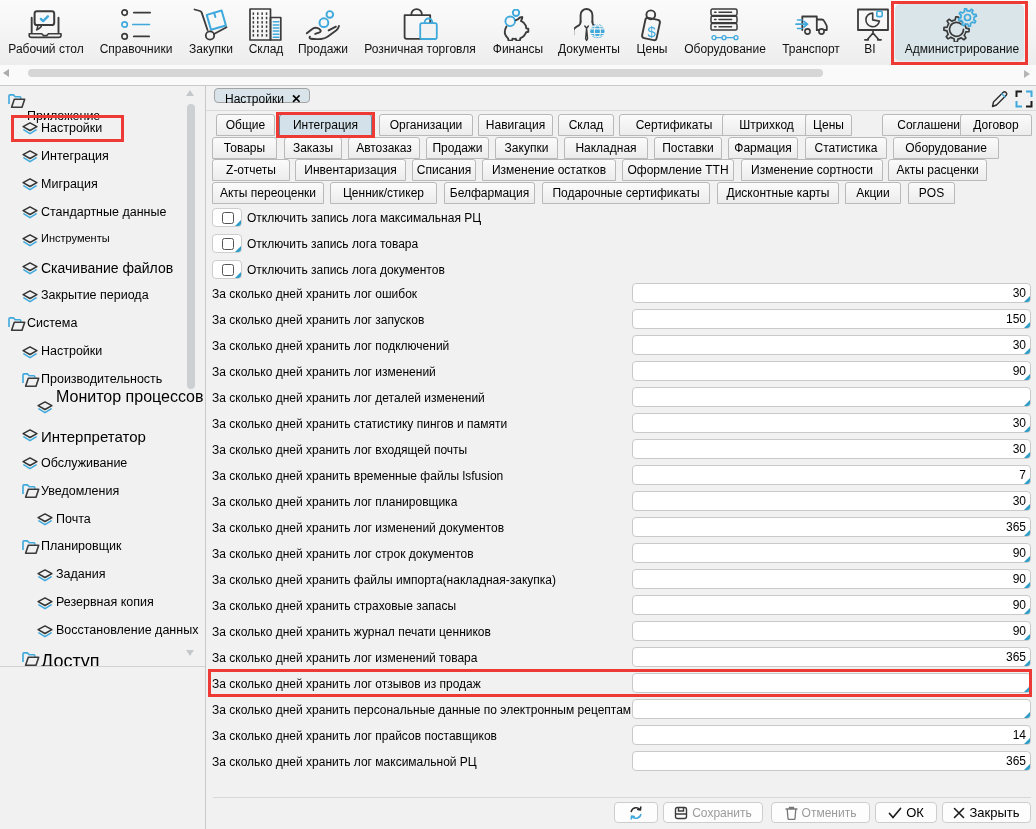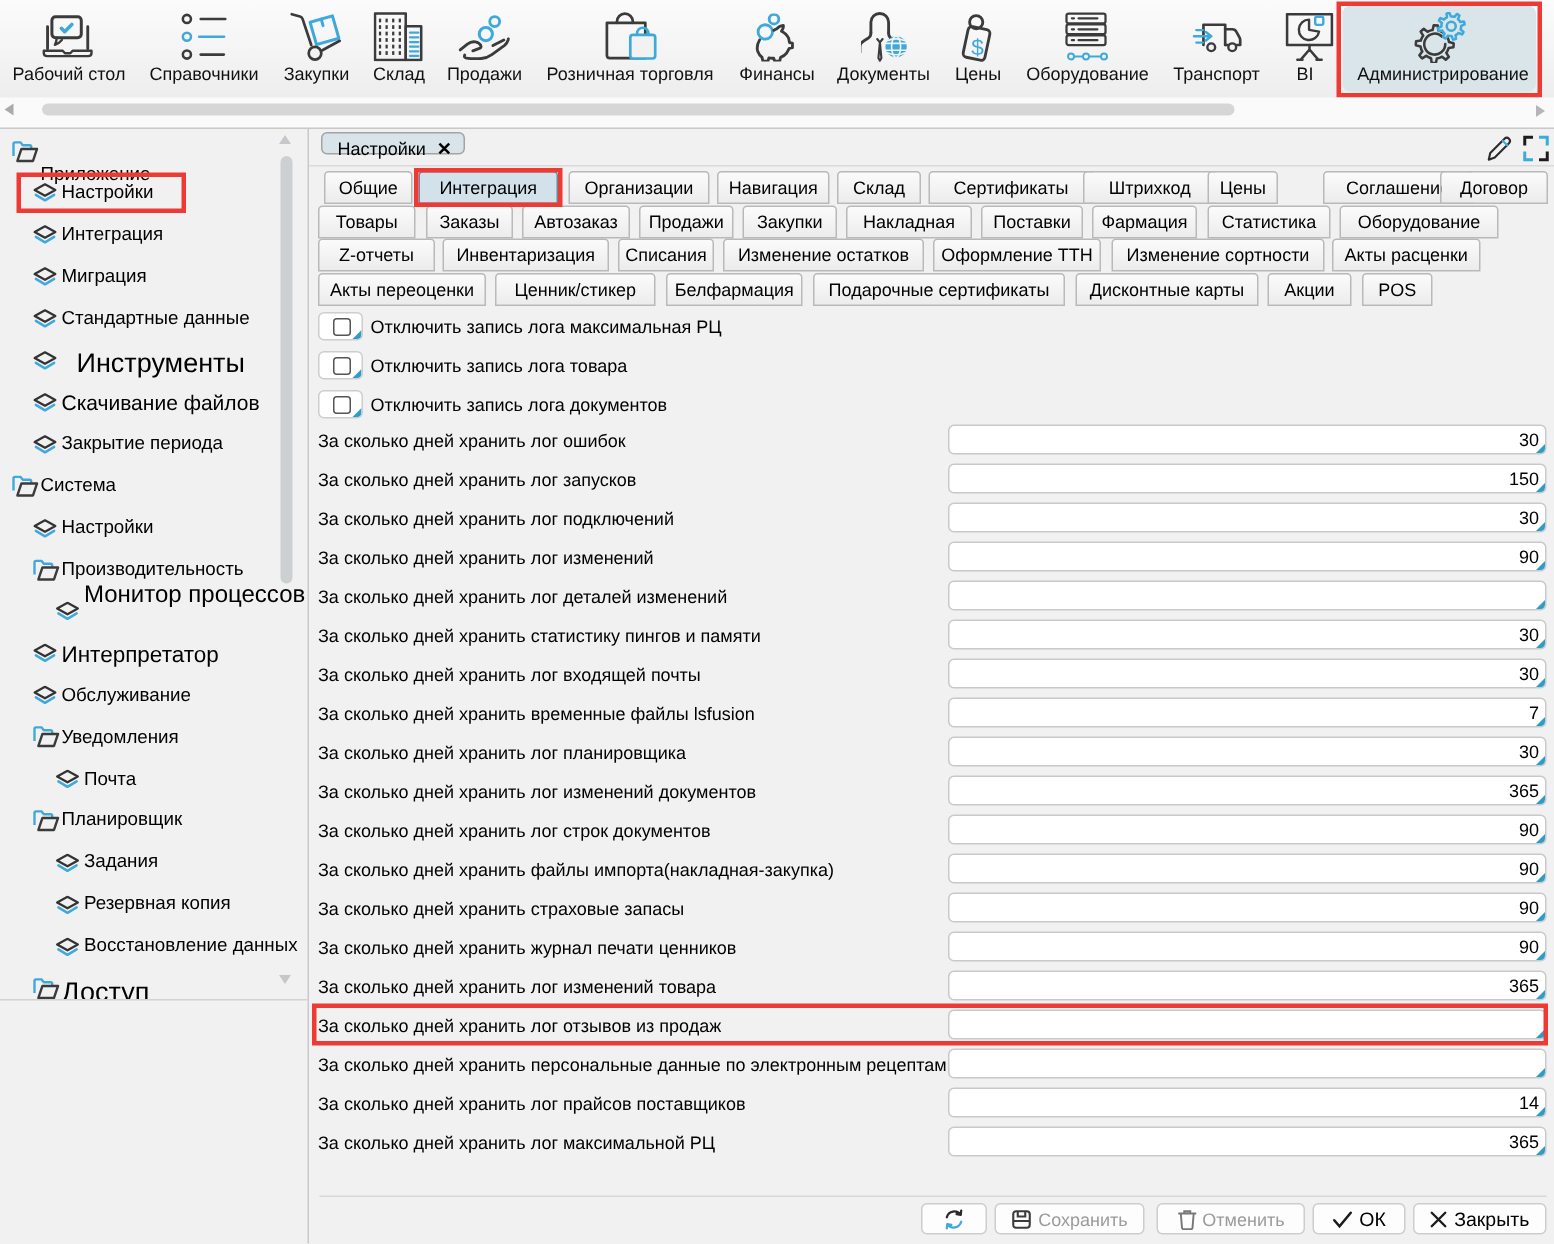--- a/index.html
+++ b/index.html
@@ -186,21 +186,21 @@
 <div class="a" style="left:41px;top:91px;font-size:12.5px;white-space:nowrap">Миграция</div>
 <svg class="a" style="left:22px;top:120px" width="16" height="13" viewBox="0 0 16 13">
       <path d="M8,0.9 L14.9,4.7 L8,8.5 L1.1,4.7 Z" stroke="#333" stroke-width="1.5" fill="none" stroke-linejoin="round"></path>
       <path d="M1.9,7.9 L8,11.6 L14.1,7.9" stroke="#3fa9dc" stroke-width="1.6" fill="none" stroke-linejoin="round" stroke-linecap="round"></path>
     </svg>
 <div class="a" style="left:41px;top:119px;font-size:12.5px;white-space:nowrap">Стандартные данные</div>
 <svg class="a" style="left:22px;top:148px" width="16" height="13" viewBox="0 0 16 13">
       <path d="M8,0.9 L14.9,4.7 L8,8.5 L1.1,4.7 Z" stroke="#333" stroke-width="1.5" fill="none" stroke-linejoin="round"></path>
       <path d="M1.9,7.9 L8,11.6 L14.1,7.9" stroke="#3fa9dc" stroke-width="1.6" fill="none" stroke-linejoin="round" stroke-linecap="round"></path>
     </svg>
-<div class="a" style="left:51px;top:146px;font-size:18px;white-space:nowrap">Инструменты</div>
+<div class="a" style="left:41px;top:146px;font-size:11px;white-space:nowrap">Инструменты</div>
 <svg class="a" style="left:22px;top:176px" width="16" height="13" viewBox="0 0 16 13">
       <path d="M8,0.9 L14.9,4.7 L8,8.5 L1.1,4.7 Z" stroke="#333" stroke-width="1.5" fill="none" stroke-linejoin="round"></path>
       <path d="M1.9,7.9 L8,11.6 L14.1,7.9" stroke="#3fa9dc" stroke-width="1.6" fill="none" stroke-linejoin="round" stroke-linecap="round"></path>
     </svg>
 <div class="a" style="left:41px;top:174px;font-size:14px;white-space:nowrap">Скачивание файлов</div>
 <svg class="a" style="left:22px;top:204px" width="16" height="13" viewBox="0 0 16 13">
       <path d="M8,0.9 L14.9,4.7 L8,8.5 L1.1,4.7 Z" stroke="#333" stroke-width="1.5" fill="none" stroke-linejoin="round"></path>
       <path d="M1.9,7.9 L8,11.6 L14.1,7.9" stroke="#3fa9dc" stroke-width="1.6" fill="none" stroke-linejoin="round" stroke-linecap="round"></path>
     </svg>
 <div class="a" style="left:41px;top:202px;font-size:12.5px;white-space:nowrap">Закрытие периода</div>

